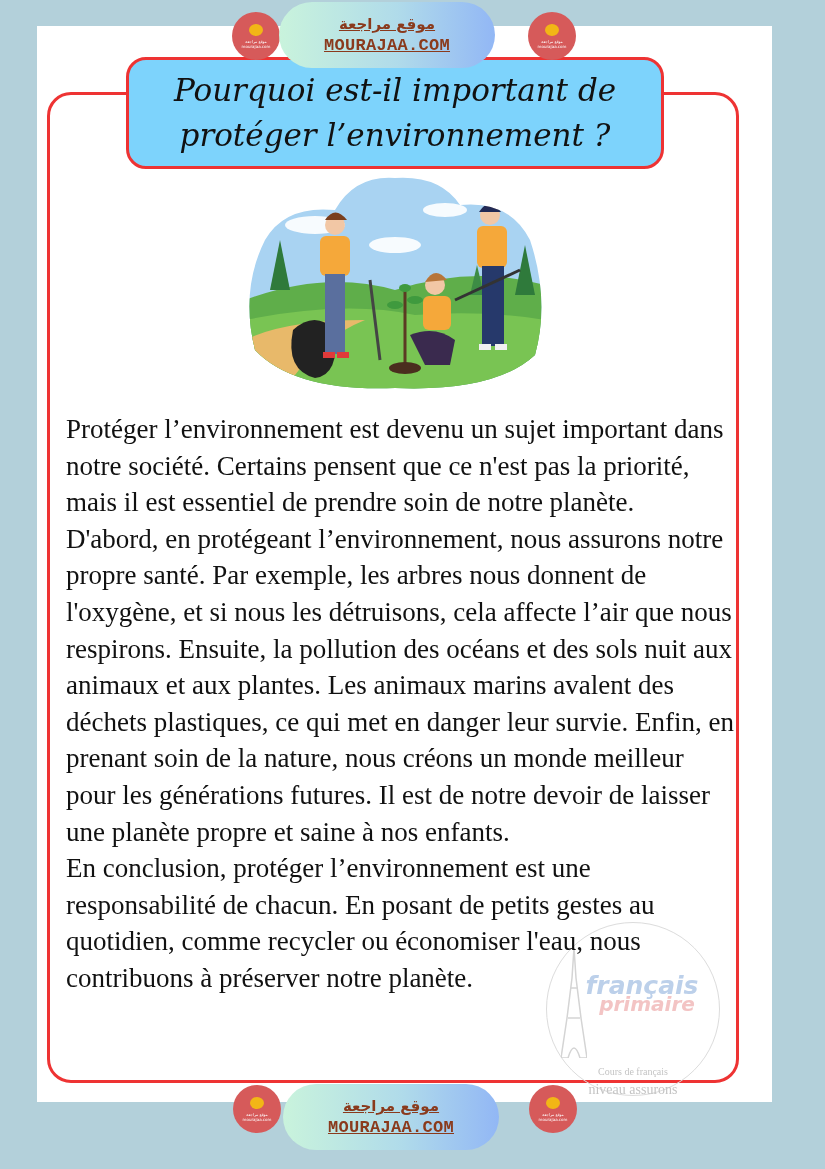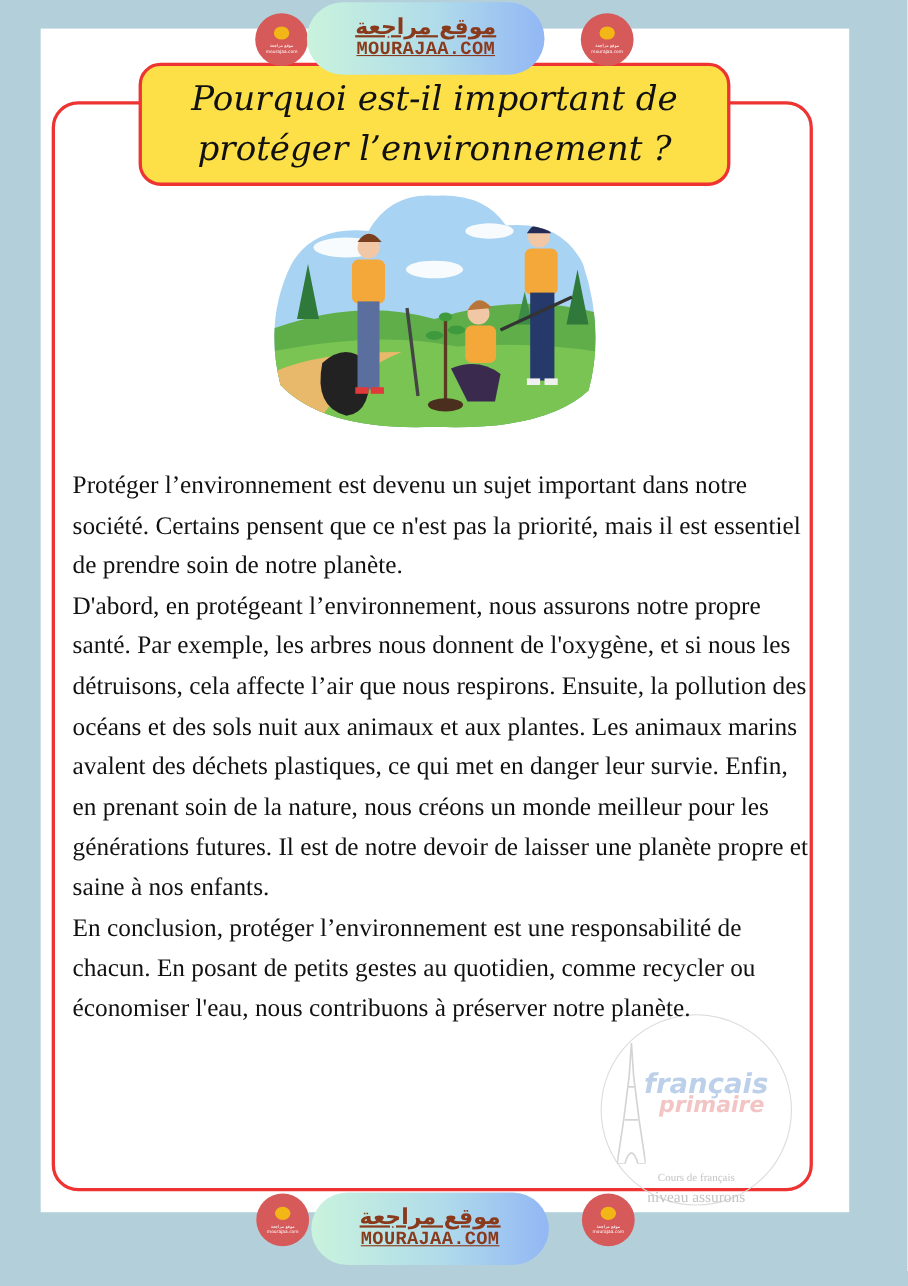--- a/index.html
+++ b/index.html
@@ -11,33 +11,33 @@
   .page {
     position: absolute; left: 37px; top: 26px; width: 735px; height: 1076px;
     background: #ffffff;
   }
   .red-frame {
     position: absolute; left: 47px; top: 92px; width: 686px; height: 985px;
     border: 3px solid #ee3333; border-radius: 24px; background: #ffffff;
   }
   .title-box {
     position: absolute; left: 126px; top: 57px; width: 532px; height: 106px;
-    border: 3px solid #ee3333; border-radius: 20px; background: #fde047;
+    border: 3px solid #ee3333; border-radius: 20px; background: #7dd3fc;
     display: flex; flex-direction: column; align-items: center; justify-content: center;
     font-family: "DejaVu Serif", serif; font-style: italic; font-size: 31px;
     color: #111; line-height: 45px; text-align: center; z-index: 3;
   }
   .badge {
     position: absolute; width: 216px; height: 66px; border-radius: 33px;
     background: linear-gradient(90deg, #c9f3dc 0%, #b0dbea 55%, #92b7f5 100%);
     display: flex; flex-direction: column; align-items: center; justify-content: center;
     z-index: 4;
   }
   .badge .ar {
-    font-family: "DejaVu Sans", sans-serif; font-weight: bold; font-size: 20px;
+    font-family: "DejaVu Sans", sans-serif; font-weight: bold; font-size: 15px;
     color: #8a3a1c; text-decoration: underline; line-height: 22px; direction: rtl;
   }
   .badge .en {
     font-family: Liberation Mono, monospace; font-weight: bold; font-size: 17px;
     color: #8a3a1c; text-decoration: underline; line-height: 22px; letter-spacing: 0.3px;
   }
   .logo-circle {
     position: absolute; width: 48px; height: 48px; border-radius: 50%;
     background: #d65a5a; z-index: 4;
     display: flex; flex-direction: column; align-items: center; justify-content: center;
@@ -47,22 +47,22 @@
     margin-bottom: 3px;
   }
   .logo-circle .tiny {
     font-family: "DejaVu Sans", sans-serif; font-size: 4px; color: #fff; line-height: 5px;
     text-align: center;
   }
   .illustration {
     position: absolute; left: 245px; top: 170px; width: 300px; height: 220px; z-index: 2;
   }
   .body-text {
-    position: absolute; left: 66px; top: 423px; width: 670px;
-    font-family: "Liberation Serif", "DejaVu Serif", serif; font-size: 23px;
+    position: absolute; left: 66px; top: 411px; width: 670px;
+    font-family: "Liberation Serif", "DejaVu Serif", serif; font-size: 27px;
     line-height: 36.6px; color: #111; z-index: 2;
   }
   .body-text p { margin: 0; }
   .watermark {
     position: absolute; left: 546px; top: 922px; width: 172px; height: 172px;
     border-radius: 50%; border: 1.5px solid #dcdcdc; z-index: 1;
     font-family: "Liberation Serif", serif; text-align: center;
   }
   .wm-fr { position: absolute; left: 30px; top: 52px; width: 130px; font-family: "DejaVu Sans", sans-serif;
     font-weight: bold; font-style: italic; font-size: 25px; color: #bcd0ea; line-height: 22px; }

